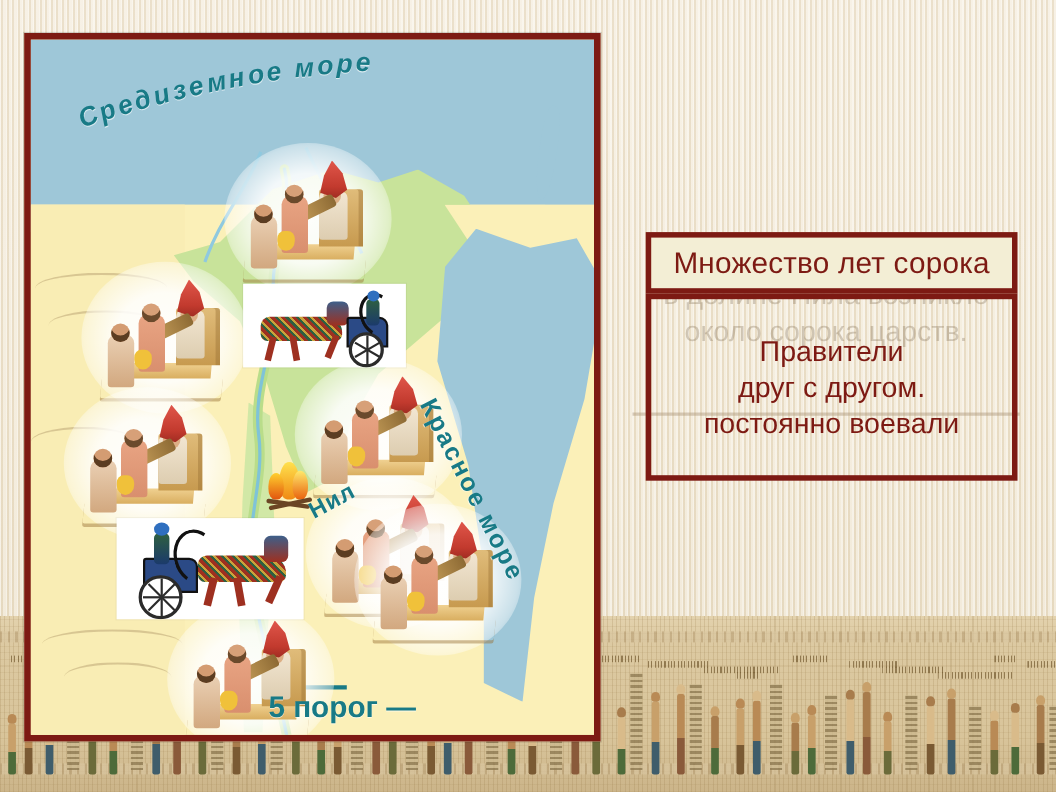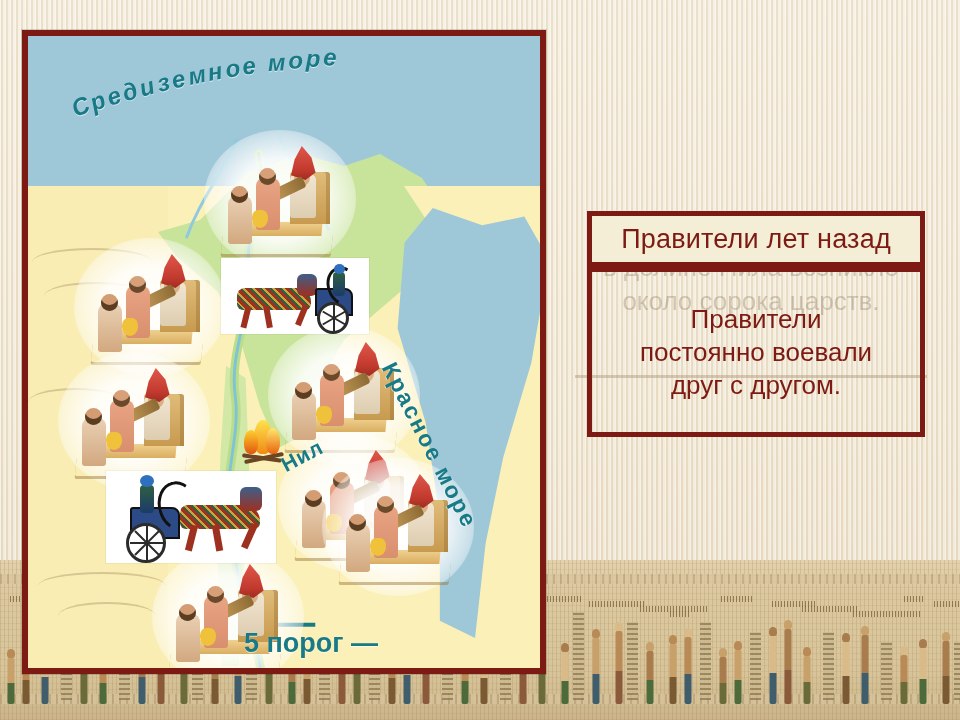--- a/index.html
+++ b/index.html
@@ -591,22 +591,22 @@
     <div class="maplabel" id="lbl-red" style="left:372px;top:322px;font-size:23px;transform:rotate(63deg);transform-origin:0 0;letter-spacing:2px;">Красное море</div>
 
     <div class="maplabel" id="lbl-nile" style="left:252px;top:408px;font-size:21px;transform:rotate(-28deg);letter-spacing:1px;">Нил</div>
 
     <div class="maplabel" id="lbl-cat" style="left:216px;top:592px;font-size:27px;">5 порог —</div>
   </div>
 
   <div class="faded-box">в долине Нила возникло около сорока царств.</div>
 
   <div class="tbox" id="title-box">
-    <div class="t">Правители лет назад</div>
+    <div class="t">Множество лет сорока</div>
   </div>
 
   <div class="tbox" id="body-box">
     <div class="t">Правители</div>
+    <div class="t">друг с другом.</div>
     <div class="t">постоянно воевали</div>
-    <div class="t">друг с другом.</div>
   </div>
 
 </div>
 
 </body></html>

